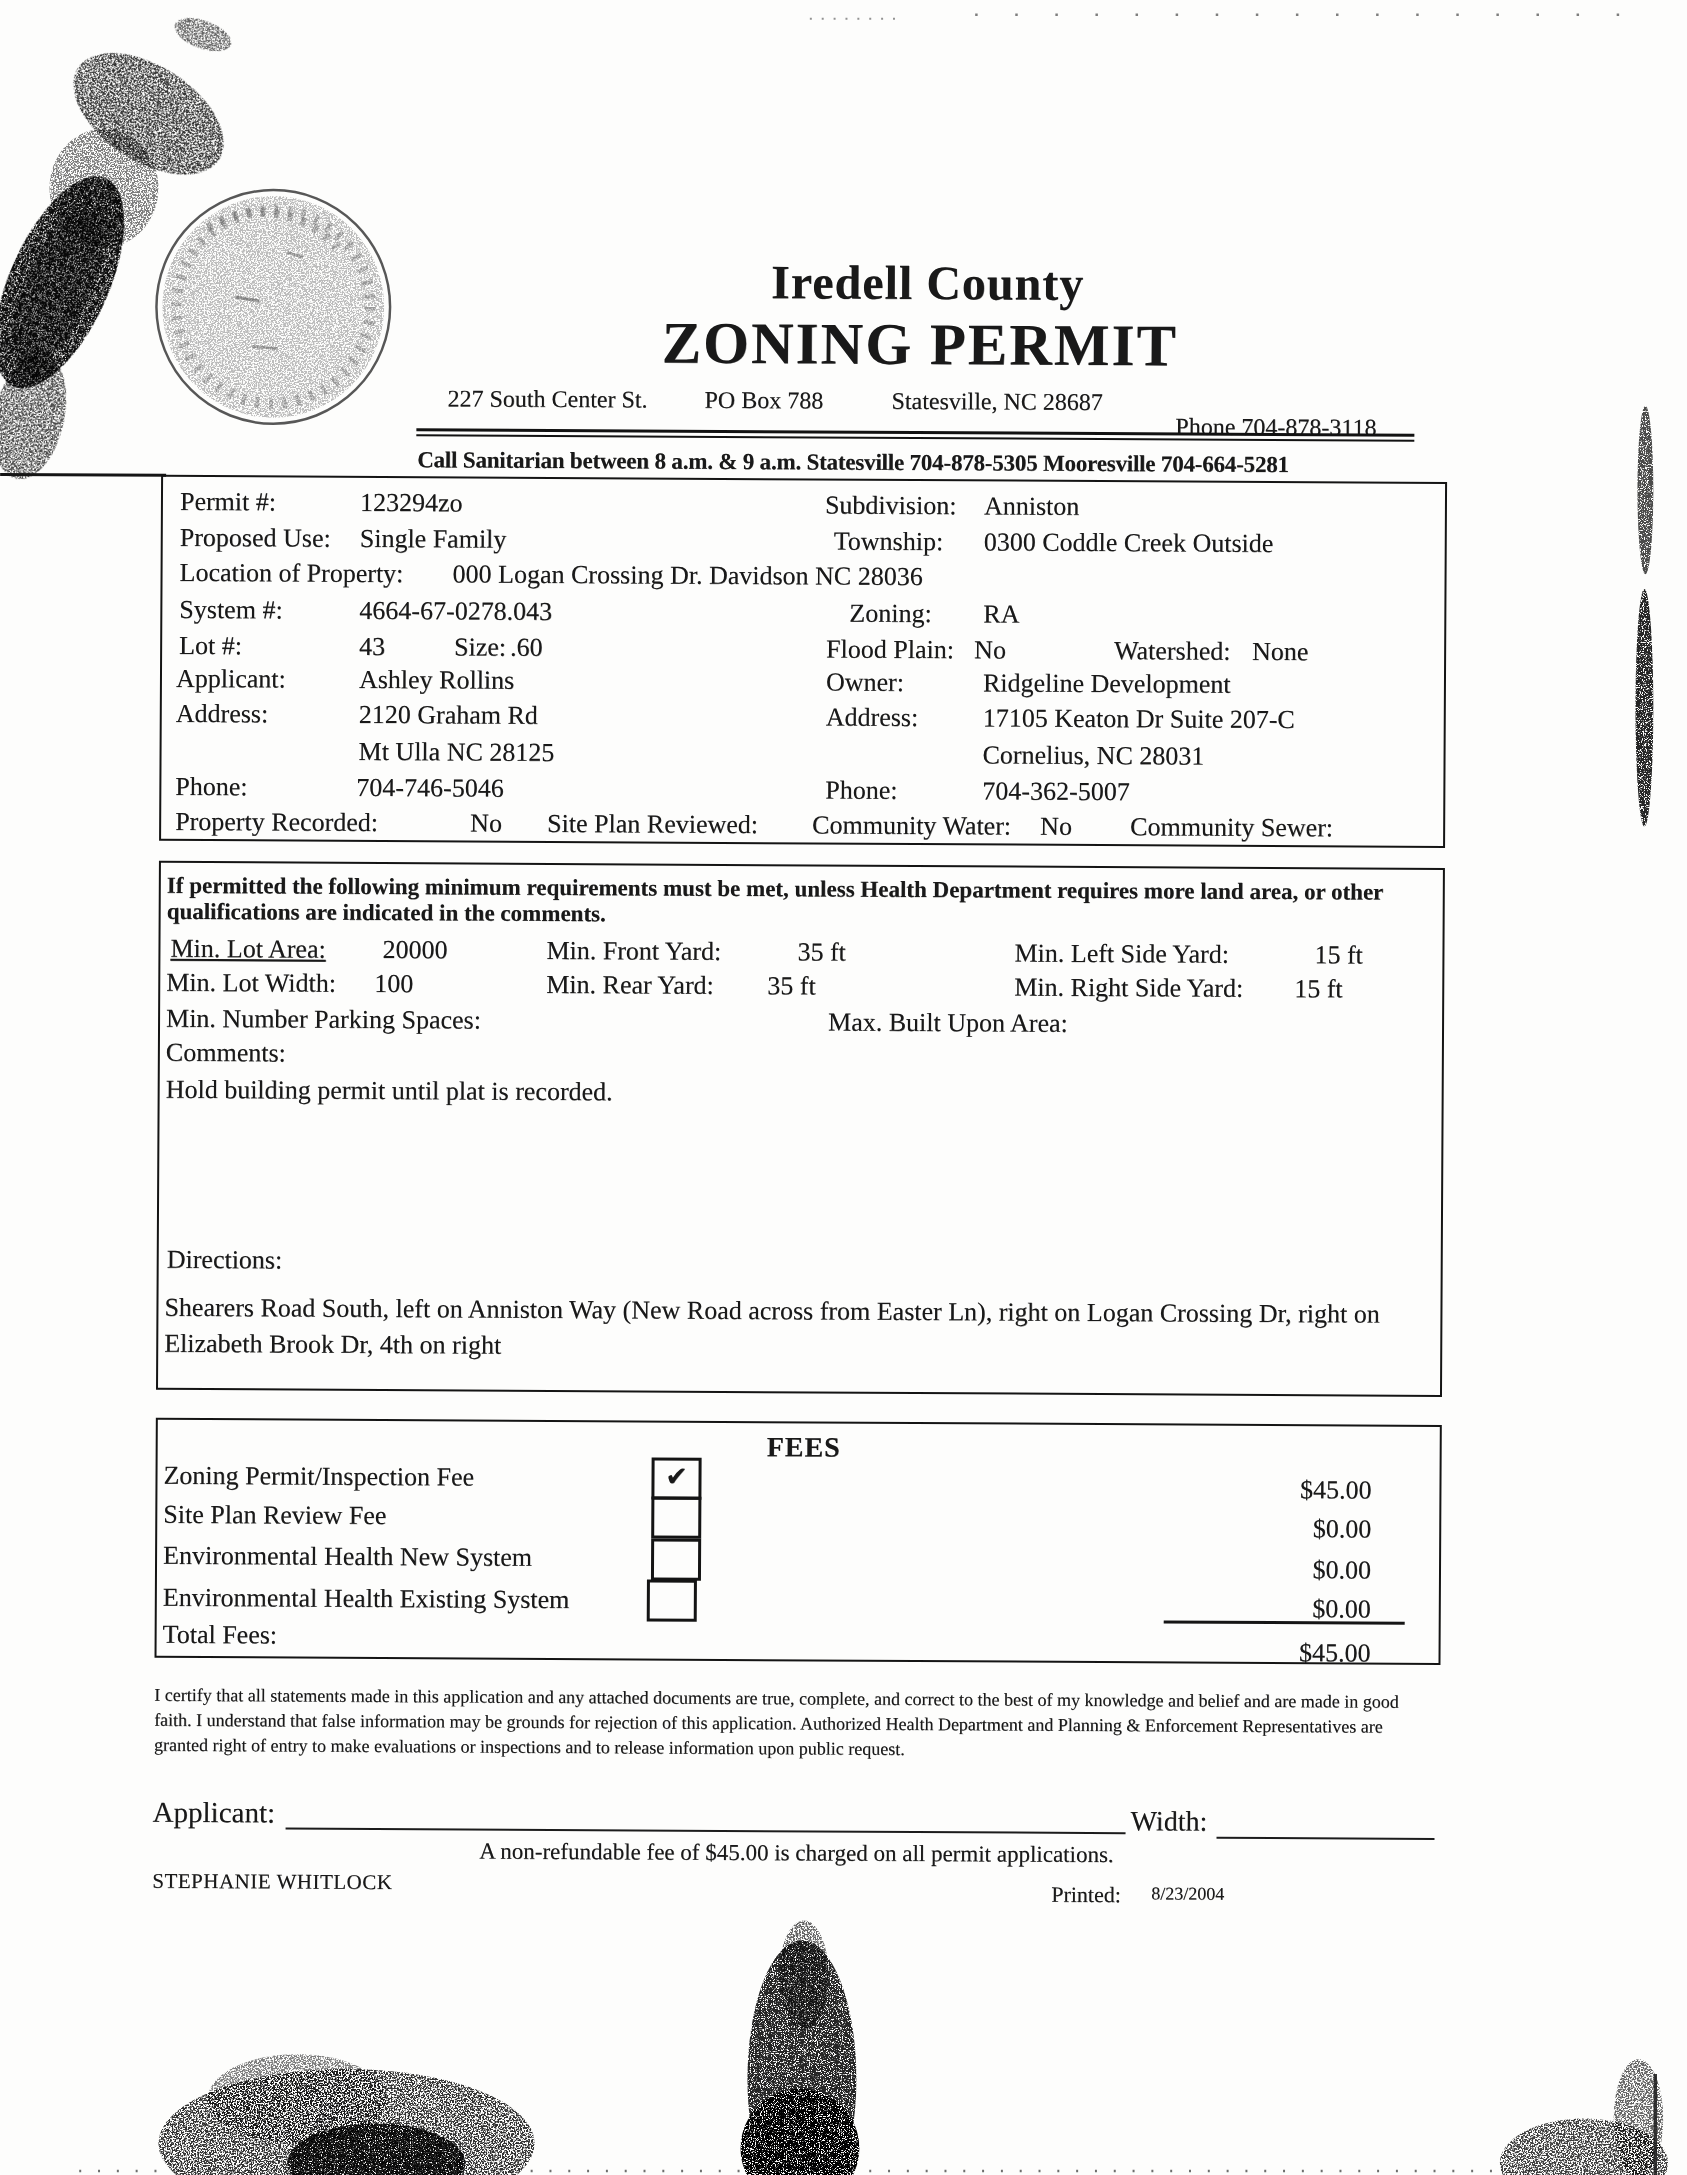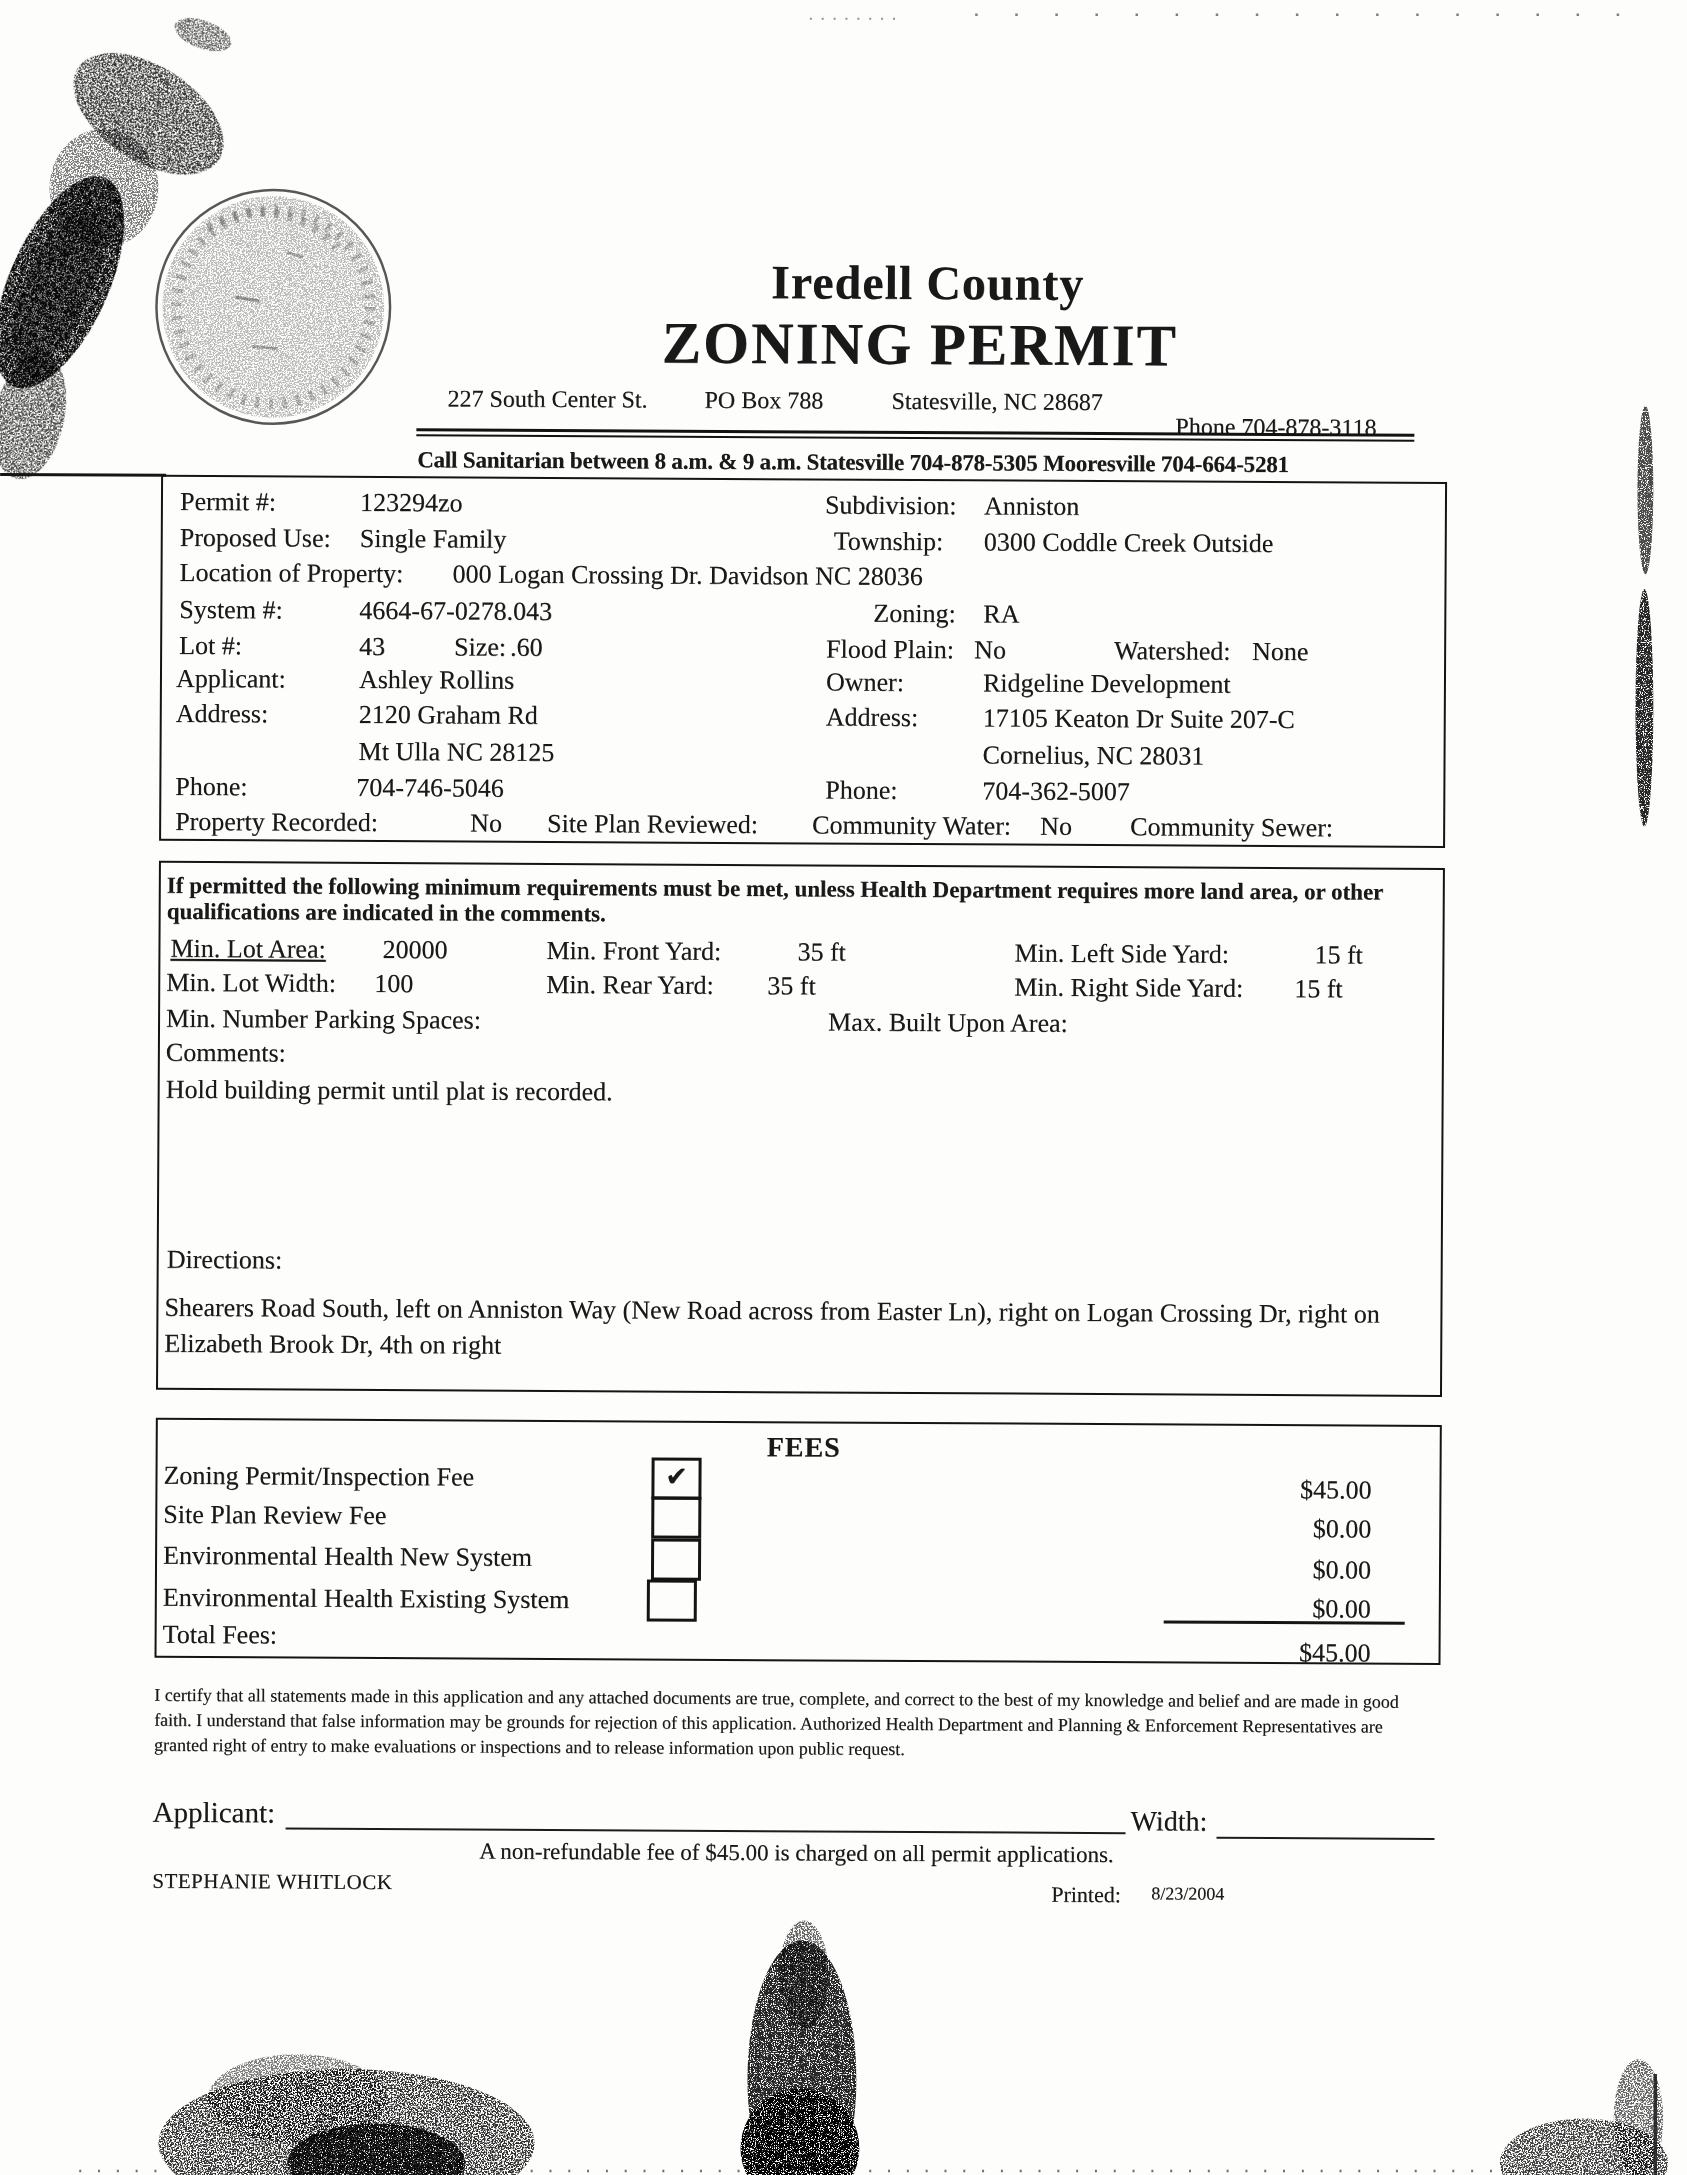--- a/index.html
+++ b/index.html
@@ -110,21 +110,21 @@
     <div class="t" style="left:180px;top:523px;">Proposed Use:</div>
     <div class="t" style="left:360px;top:523px;">Single Family</div>
     <div class="t" style="left:834px;top:523px;">Township:</div>
     <div class="t" style="left:984px;top:523px;">0300 Coddle Creek Outside</div>
 
     <div class="t" style="left:180px;top:558px;">Location of Property:</div>
     <div class="t" style="left:453px;top:558px;">000 Logan Crossing Dr. Davidson NC 28036</div>
 
     <div class="t" style="left:180px;top:595px;">System #:</div>
     <div class="t" style="left:360px;top:595px;">4664-67-0278.043</div>
-    <div class="t" style="left:874px;top:595px;">Zoning:</div>
+    <div class="t" style="left:850px;top:595px;">Zoning:</div>
     <div class="t" style="left:984px;top:595px;">RA</div>
 
     <div class="t" style="left:180px;top:631px;">Lot #:</div>
     <div class="t" style="left:360px;top:631px;">43</div>
     <div class="t" style="left:455px;top:631px;">Size:</div>
     <div class="t" style="left:511px;top:631px;">.60</div>
     <div class="t" style="left:827px;top:631px;">Flood Plain:</div>
     <div class="t" style="left:975px;top:631px;">No</div>
     <div class="t" style="left:1115px;top:631px;">Watershed:</div>
     <div class="t" style="left:1253px;top:631px;">None</div>

